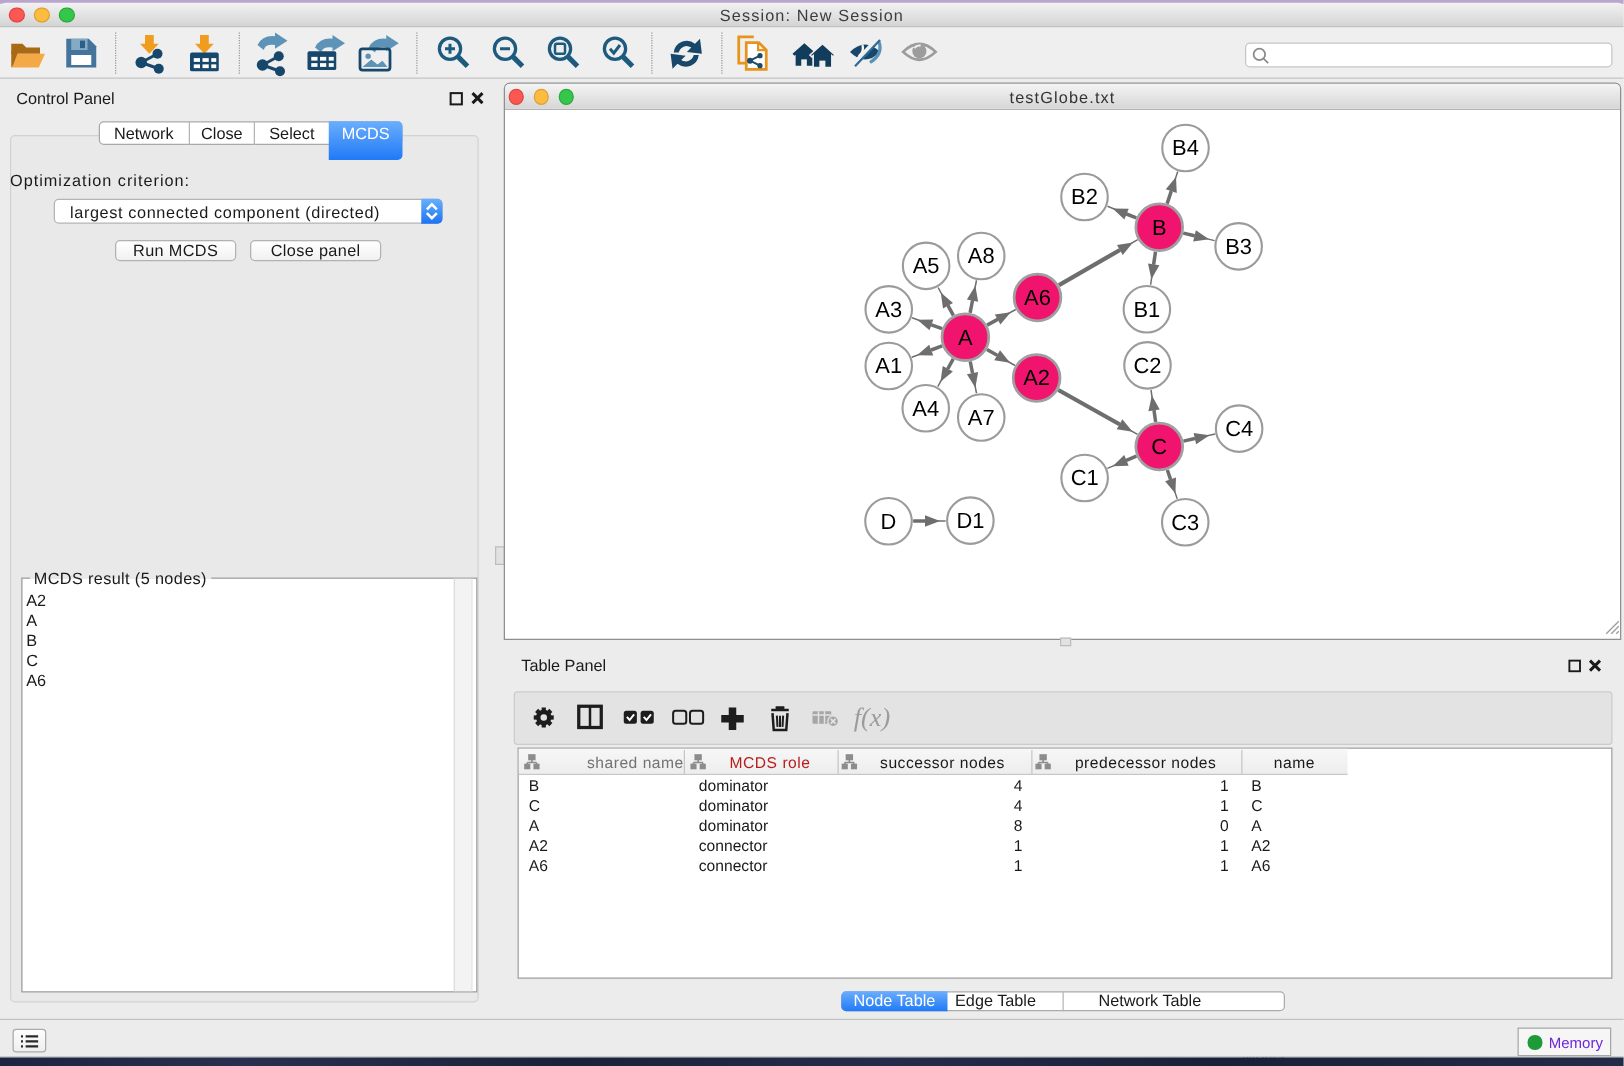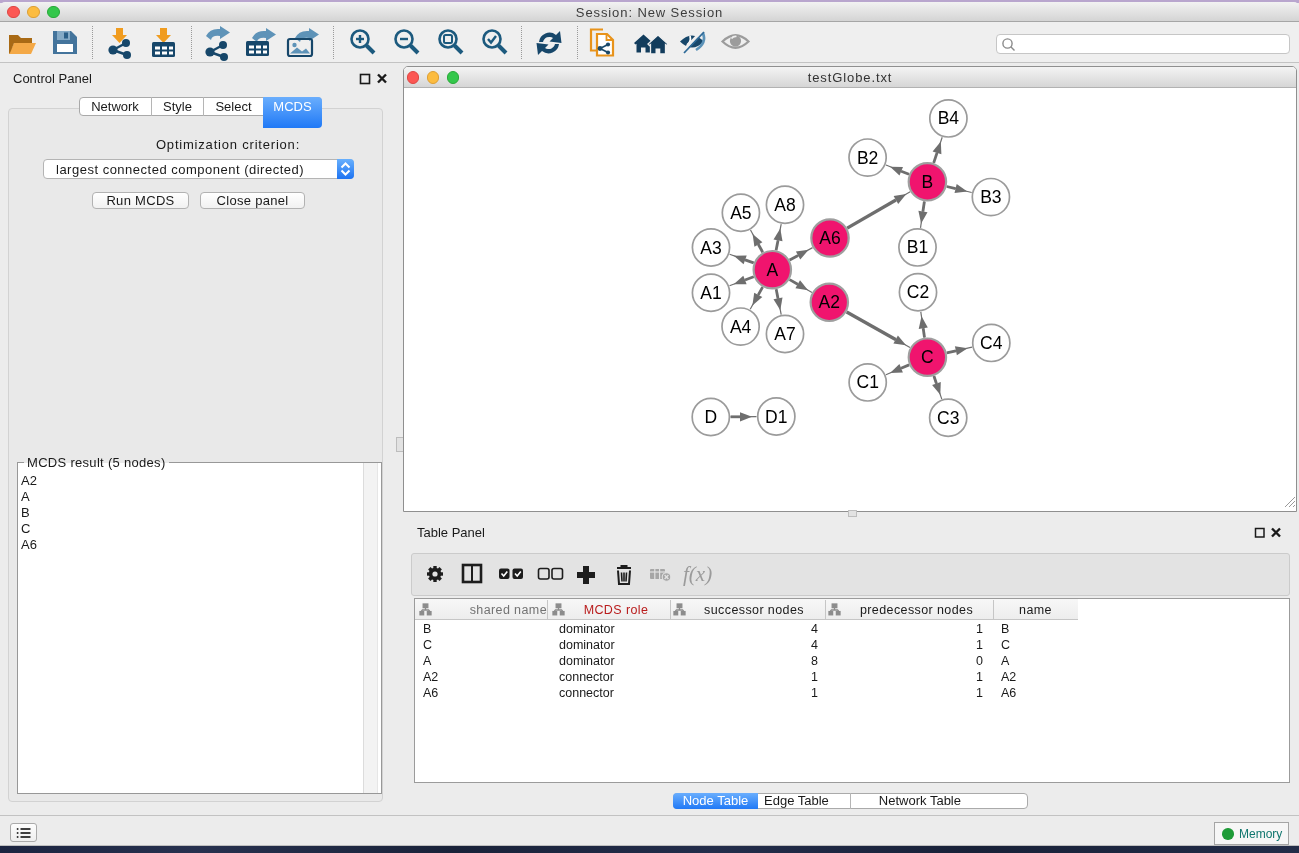--- a/index.html
+++ b/index.html
@@ -164,25 +164,25 @@
 <div class="abs" style="left:13px;top:71px;font-size:13px;color:#1a1a1a">Control Panel</div>
 <svg class="abs" style="left:358px;top:72px" width="32" height="14">
     <rect x="2.5" y="2.5" width="9" height="9" fill="none" stroke="#1a1a1a" stroke-width="1.6"></rect>
     <path d="M20 2.5 l8 8 M28 2.5 l-8 8" stroke="#1a1a1a" stroke-width="2.4"></path>
   </svg>
 
 <div class="abs" style="left:8px;top:108px;width:375px;height:694px;background:#e9e9e9;border:1px solid #d2d2d2;border-radius:4px"></div>
 
 <div class="abs" style="left:79px;top:97px;width:243px;height:19px;background:#fff;border:1px solid #a9a9a9;border-radius:4px;box-shadow:0 0 0 0"></div>
 <div class="abs" style="left:79px;top:97px;width:72px;height:19px;font-size:13px;line-height:19px;text-align:center">Network</div>
-<div class="abs" style="left:151px;top:97px;width:52px;height:19px;border-left:1px solid #b5b5b5;font-size:13px;line-height:19px;text-align:center">Style</div>
+<div class="abs" style="left:151px;top:97px;width:52px;height:19px;border-left:1px solid #b5b5b5;font-size:13px;line-height:19px;text-align:center">Close</div>
 <div class="abs" style="left:203px;top:97px;width:60px;height:19px;border-left:1px solid #b5b5b5;font-size:13px;line-height:19px;text-align:center">Select</div>
 <div class="abs" style="left:263px;top:97px;width:59px;height:31px;background:linear-gradient(#6aaefd,#2079f6);border-radius:0 4px 4px 0;font-size:13px;line-height:19px;text-align:center;color:#fff">MCDS</div>
 
-<div class="abs" style="left:8px;top:137px;width:440px;text-align:center;font-size:13px;letter-spacing:.8px">Optimization criterion:</div>
+<div class="abs" style="left:8px;top:137px;width:440px;text-align:left;font-size:13px;letter-spacing:.8px">Optimization criterion:</div>
 <div class="abs" style="left:43px;top:159px;width:311px;height:20px;background:#fff;border:1px solid #b4b4b4;border-radius:4px"></div>
 <div class="abs" style="left:56px;top:162px;font-size:13px;letter-spacing:.5px">largest connected component (directed)</div>
 <div class="abs" style="left:337px;top:159px;width:17px;height:20px;background:linear-gradient(#68b0fd,#1d73f2);border-radius:0 4px 4px 0"></div>
 <svg class="abs" style="left:338px;top:161px" width="15" height="16" fill="none" stroke="#fff" stroke-width="2">
     <path d="M3.5 6.5 L7.5 2.5 L11.5 6.5"></path>
     <path d="M3.5 9.5 L7.5 13.5 L11.5 9.5"></path>
   </svg>
 
 <div class="abs" style="left:92px;top:192px;width:97px;height:17px;background:linear-gradient(#ffffff,#f1f1f1);border:1px solid #b2b2b2;border-radius:4px;font-size:13px;letter-spacing:.3px;line-height:15px;text-align:center">Run MCDS</div>
 <div class="abs" style="left:200px;top:192px;width:105px;height:17px;background:linear-gradient(#ffffff,#f1f1f1);border:1px solid #b2b2b2;border-radius:4px;font-size:13px;letter-spacing:.3px;line-height:15px;text-align:center">Close panel</div>
@@ -431,16 +431,16 @@
       <line x1="0.8" y1="2" x2="2.4" y2="2"></line>
       <line x1="4.5" y1="2" x2="14.5" y2="2"></line>
       <line x1="0.8" y1="6" x2="2.4" y2="6"></line>
       <line x1="4.5" y1="6" x2="14.5" y2="6"></line>
       <line x1="0.8" y1="10" x2="2.4" y2="10"></line>
       <line x1="4.5" y1="10" x2="14.5" y2="10"></line>
     </g>
   </svg>
 <div class="abs" style="left:1214px;top:822px;width:75px;height:23px;background:#f6f6f6;border:1px solid #a5a5a5"></div>
 <div class="abs" style="left:1222px;top:828px;width:11.5px;height:11.5px;border-radius:50%;background:#1e9b38"></div>
-<div class="abs" style="left:1239px;top:827px;font-size:12px;color:#0f766e">Memory</div>
+<div class="abs" style="left:1239px;top:827px;font-size:12px;color:#6d28d9">Memory</div>
 
 <div class="abs" style="left:0;top:845px;width:1299px;height:1px;background:#bfbfbf"></div>
 <div class="abs" style="left:0;top:846px;width:1299px;height:7px;background:linear-gradient(90deg,#1b2440,#27314f 15%,#192239 35%,#232d4b 55%,#182138 75%,#222c48)"></div>
 
 </body></html>

